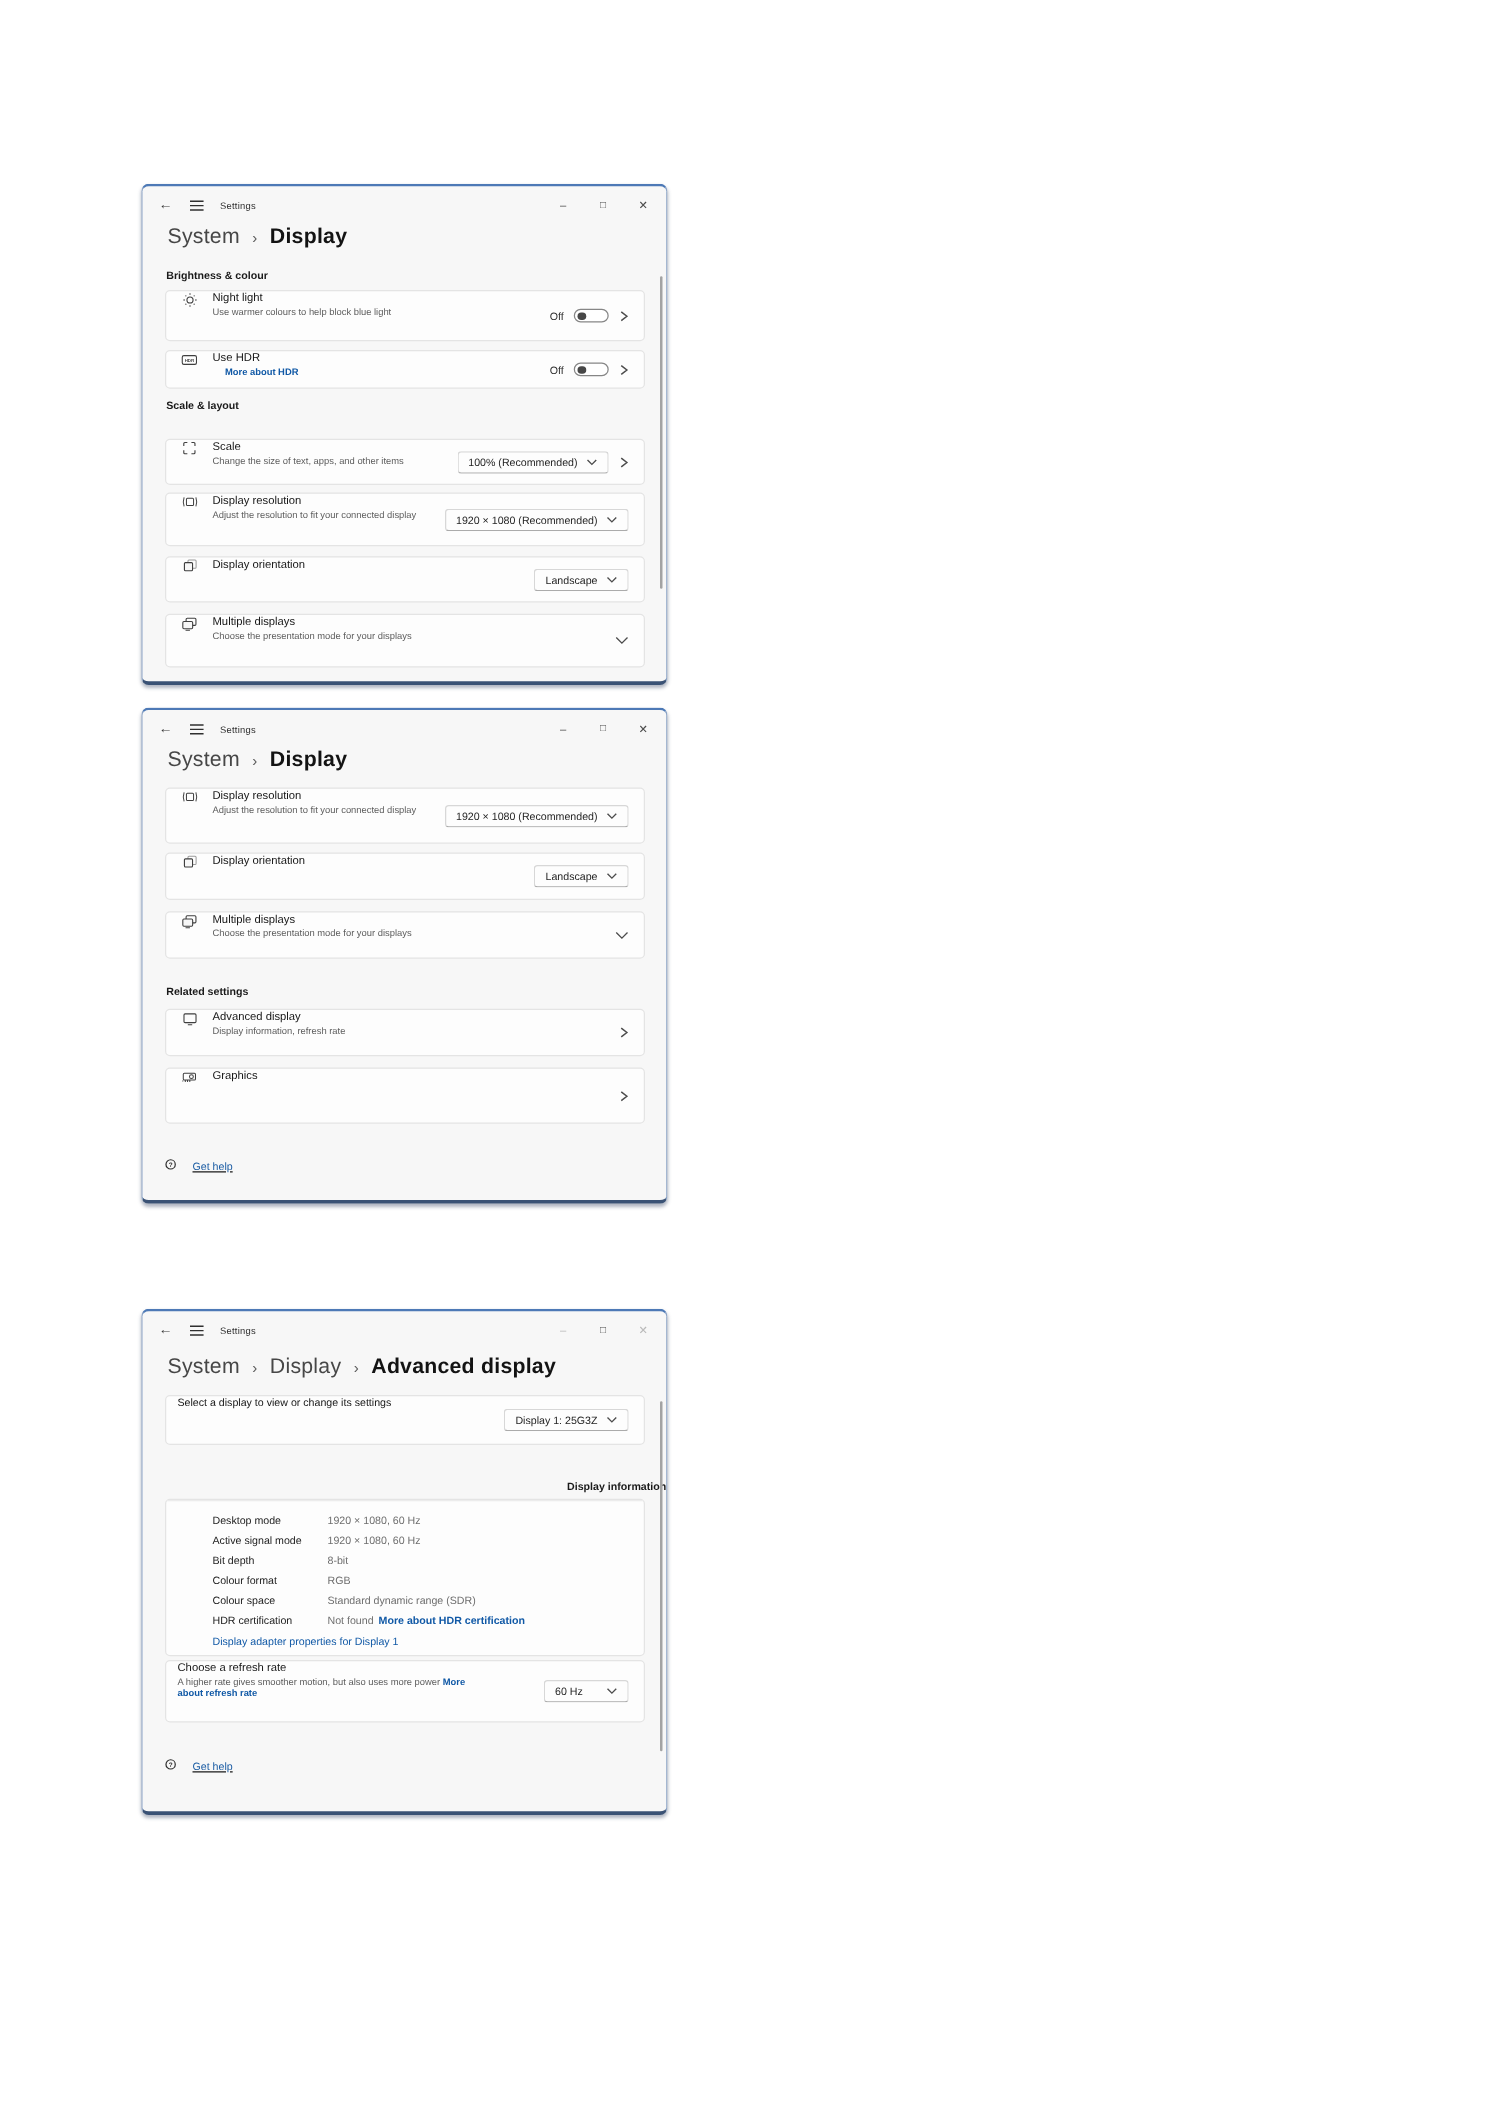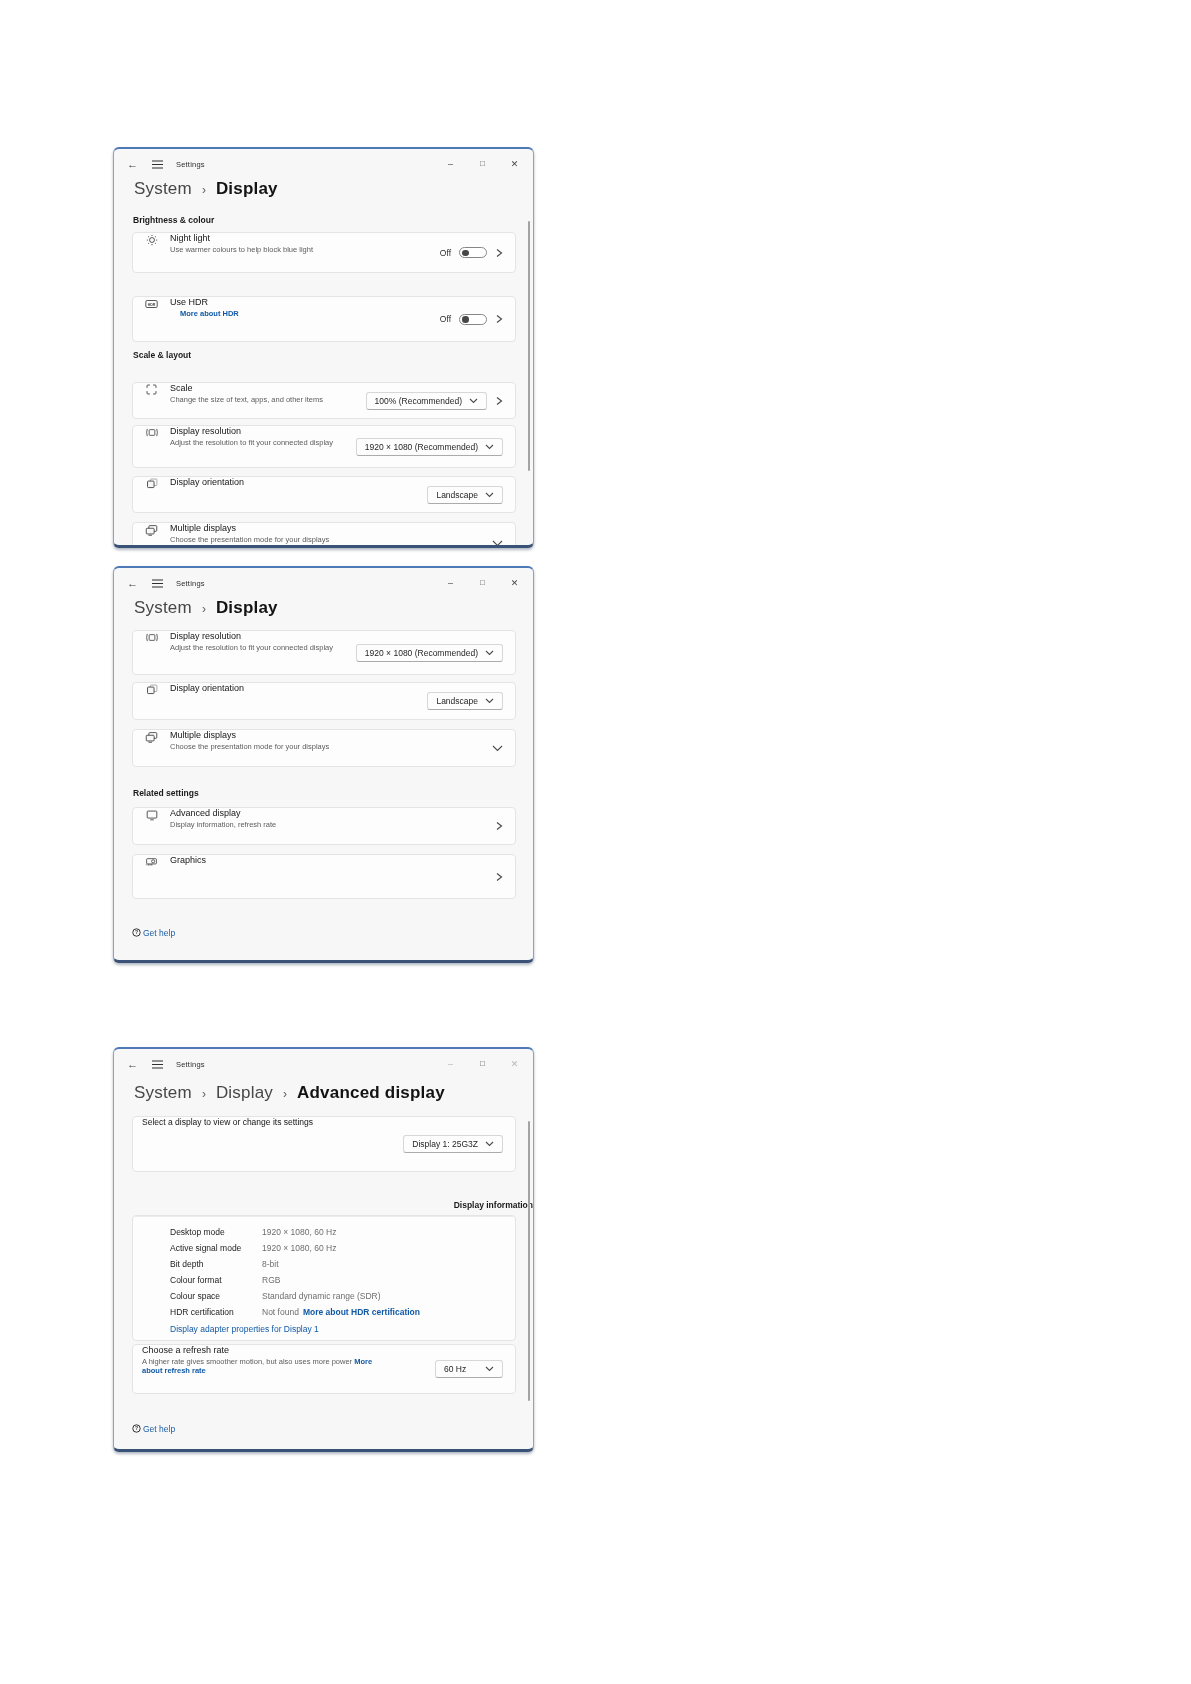--- a/index.html
+++ b/index.html
@@ -59,21 +59,21 @@
   svg.chev { flex:none; }
 
   
   .inforow { display:flex; align-items:baseline; padding:2px 0 2px 37px; height:16px; }
   .il { width:92px; font-size:8.5px; color:#1c1c1c; flex:none; }
   .iv { font-size:8.5px; color:#6e6e6e; }
   .iv .blue { color:#1159a6; font-weight:700; margin-left:4px; }
   .adapter { padding:3px 0 0 37px; font-size:8.5px; color:#1159a6; }
   .divider { border-top:1px solid #ececec; margin:0; }
 
-  .help-row { display:flex; align-items:center; gap:1px; margin-left:17px; }
+  .help-row { display:flex; align-items:center; gap:12px; margin-left:17px;text-decoration:underline; }
   .help-txt { font-size:8.5px; color:#1c5da4; }
 
   .scrollbar { position:absolute; right:3px; width:2px; background:#a3a3a3; border-radius:1px; }
 
   .rtext { width:252px; }
   .inline-link { color:#1159a6; font-weight:700; }
 </style>
 </head>
 <body>
 
@@ -128,21 +128,21 @@
       <span class="state">Off</span>
       <span class="toggle">
           <span class="knob"></span>
         </span>
       <svg class="chev" width="8" height="10" viewBox="0 0 8 10" fill="none" stroke="#4c4c4c" stroke-width="1.2">
           <polyline points="2,1.5 6.5,5 2,8.5"></polyline>
         </svg>
     </span>
   </div>
 
-  <div class="card" style="margin-top:23px; height:46px;">
+  <div class="card" style="margin-top:7px; height:31px;">
     <span class="icon-col">
       <svg width="15" height="14" viewBox="0 0 16 16" fill="none" stroke="#3f3f3f" stroke-width="1">
           <rect x="1.5" y="4" width="13" height="8" rx="1.5"></rect>
           <text x="8" y="10.2" font-size="4" text-anchor="middle" fill="#3f3f3f" stroke="none" font-family="Liberation Sans, sans-serif" font-weight="bold">HDR</text>
         </svg>
     </span>
     <span class="ct">
       <span class="c-title">Use HDR</span>
       <span class="c-link">More about HDR</span>
     </span>
@@ -418,21 +418,21 @@
     </span>
   </div>
   <div class="crumbs" style="margin-top:6px;">
     <span class="crumb">System</span>
     <span class="crumb-sep">›</span>
     <span class="crumb">Display</span>
     <span class="crumb-sep">›</span>
     <span class="crumb cur">Advanced display</span>
   </div>
 
-  <div class="card no-icon" style="margin-top:13px; height:56px;">
+  <div class="card no-icon" style="margin-top:13px; height:40px;">
     <span class="ct">
       <span class="c-title" style="font-size:8.5px;">Select a display to view or change its settings</span>
     </span>
     <span class="ctrl">
       <span class="dd">
         <span>Display 1: 25G3Z</span>
         <svg class="chev" width="9" height="6" viewBox="0 0 9 6" fill="none" stroke="#4c4c4c" stroke-width="1.1">
             <polyline points="1,1 4.5,4.5 8,1"></polyline>
           </svg>
       </span>

